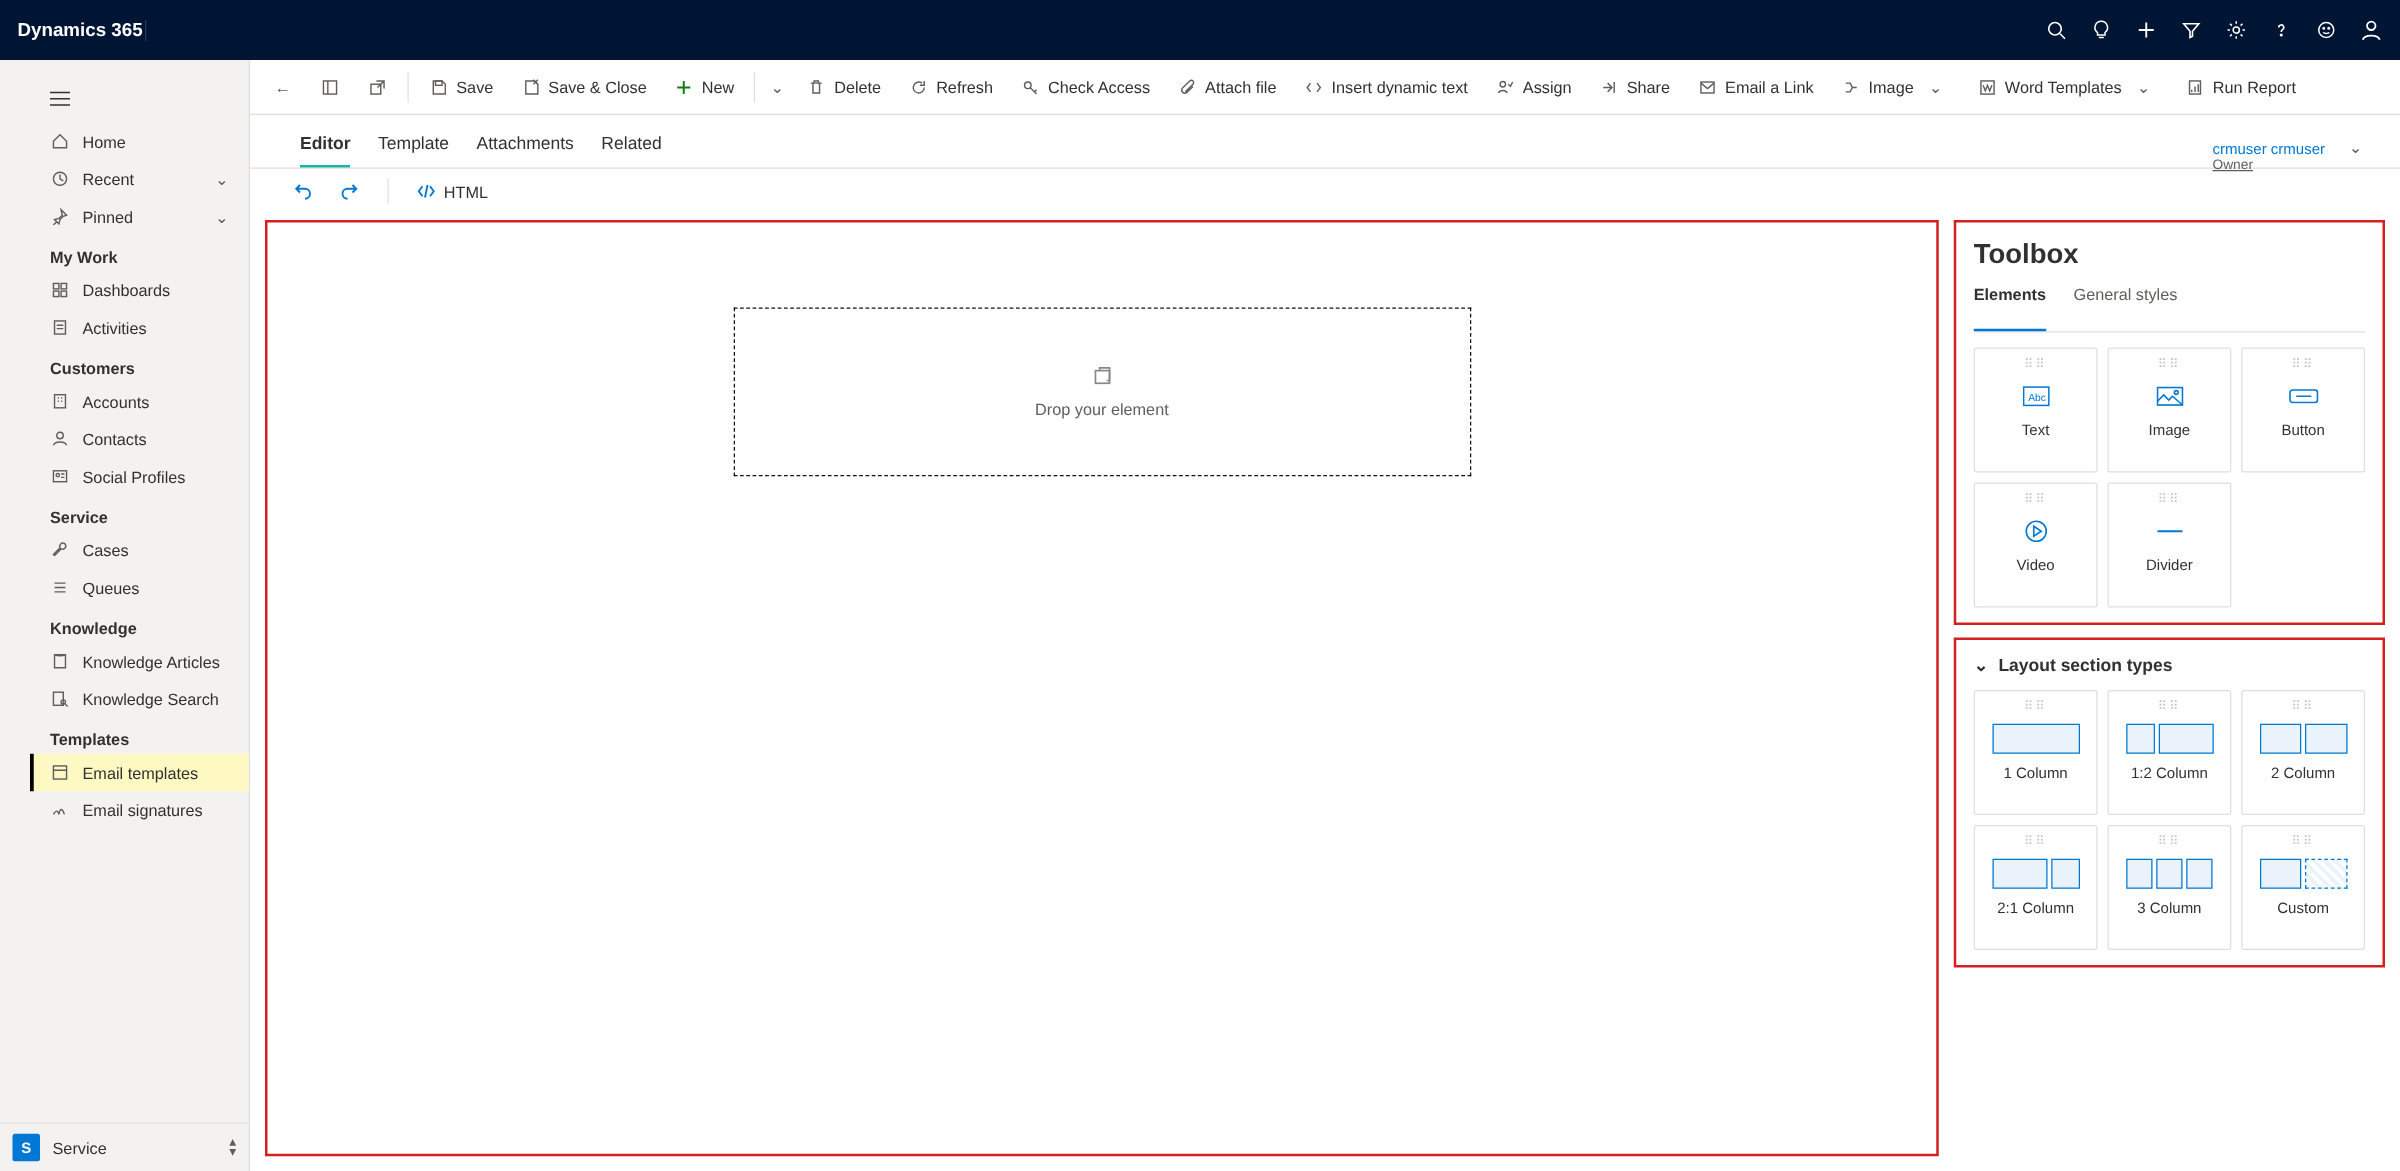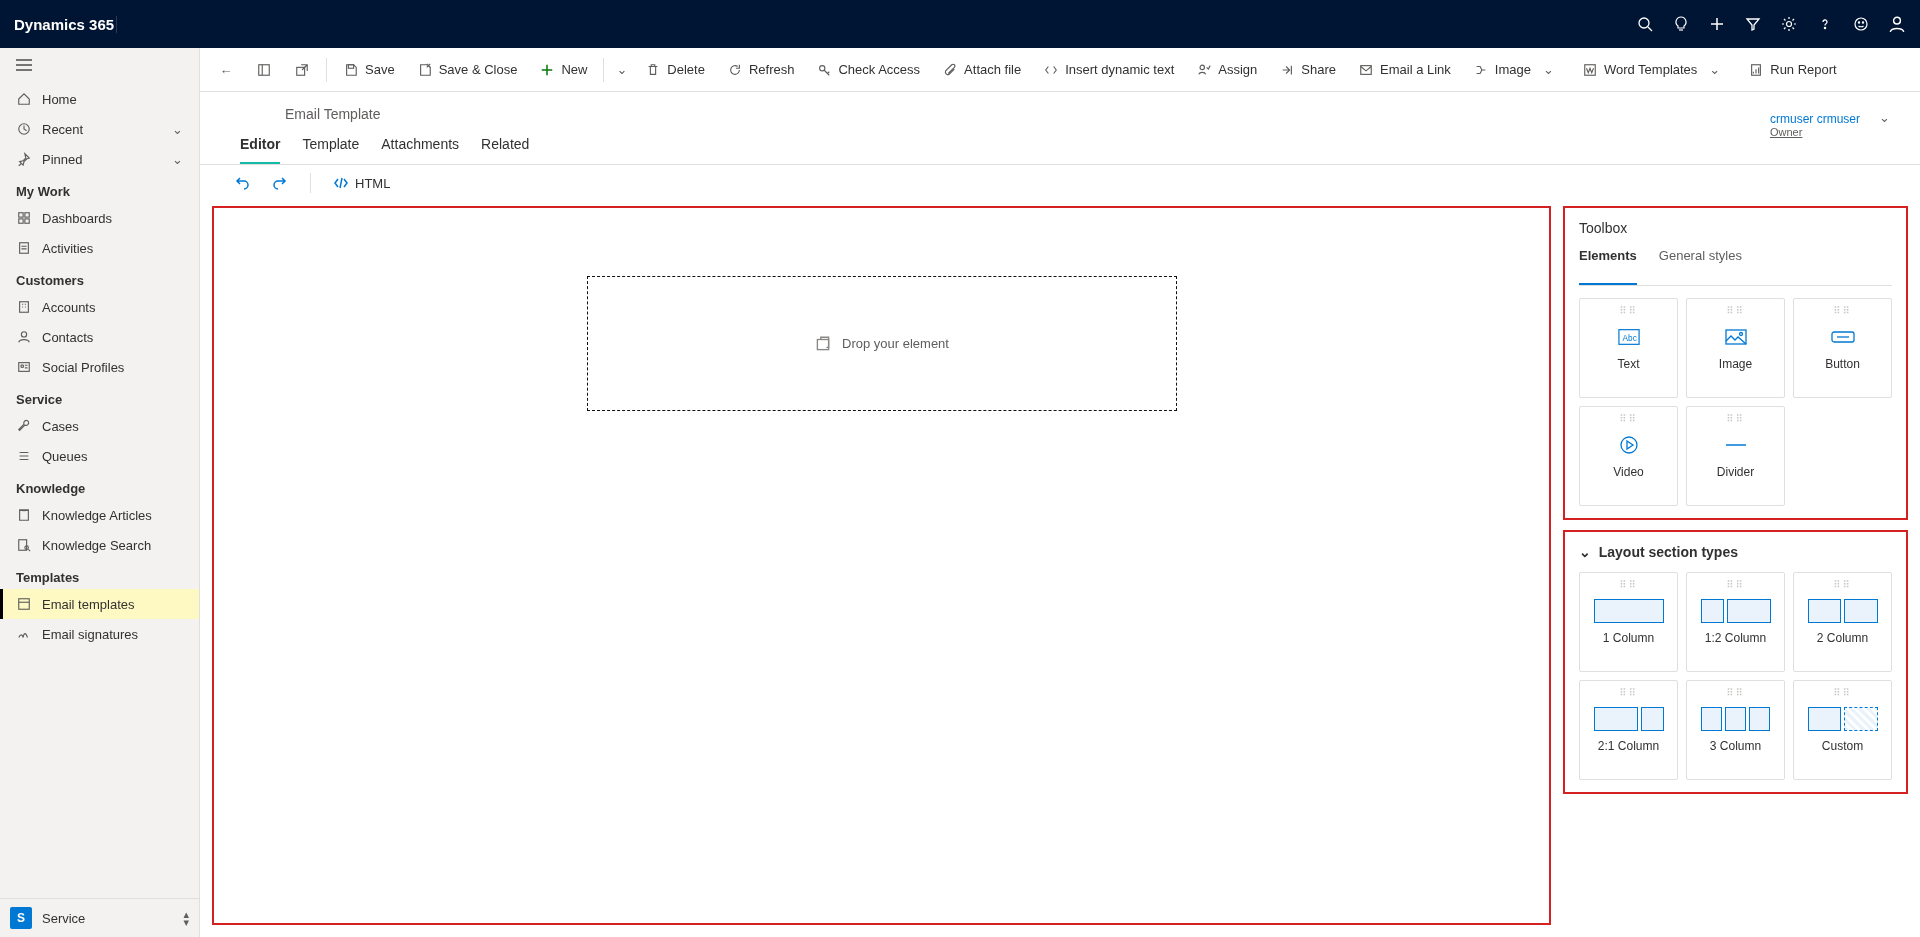--- a/index.html
+++ b/index.html
@@ -10,21 +10,21 @@
 .topbar-left { display: flex; align-items: center; gap: 12px; }
 .brand { font-size: 15px; font-weight: 700; padding-right: 2px; border-right: 1px solid #2a3a55; }
 .topbar-right { display: flex; align-items: center; gap: 18px; }
 .topbar-right .ticon { width: 18px; height: 18px; display:flex; align-items:center; justify-content:center; cursor:pointer; }
 
 
 .shell { display: flex; height: calc(100vh - 48px); }
 
 
 .sidebar { width: 200px; background: #f3f2f1; border-right: 1px solid #e1dfdd; display:flex; flex-direction:column; }
-.sidebar-top { padding: 6px 0; }
+.sidebar-top { padding: 20px 0; margin-left: 24px; }
 .hamburger { padding: 4px 16px 12px; cursor:pointer; }
 .nav-item { display:flex; align-items:center; gap:10px; padding: 7px 16px; cursor:pointer; color:#323130; }
 .nav-item .ico { width:16px; height:16px; display:flex; align-items:center; justify-content:center; color:#605e5c;}
 .nav-item .chev { margin-left:auto; color:#605e5c; }
 .nav-section { padding: 10px 16px 4px; font-weight:600; font-size:13px; color:#323130; }
 .nav-item.active { background:#fef9c3; border-left:3px solid #000000; padding-left:13px;align-items:flex-end;}
 .sidebar-bottom { margin-top:auto; border-top:1px solid #e1dfdd; display:flex; align-items:center; padding:8px 10px; gap:10px;}
 .app-badge { width:22px; height:22px; background:#0078d4; color:#fff; display:flex; align-items:center; justify-content:center; font-size:12px; font-weight:600; border-radius:2px;}
 .updown { margin-left:auto; color:#605e5c; font-size:11px; line-height:8px; cursor:pointer;}
 
@@ -48,26 +48,26 @@
 .owner-chev { position:absolute; right:0px; top:18px; color:#605e5c; cursor:pointer;}
 
 
 .subbar { display:flex; align-items:center; padding:6px 28px; gap:10px; border-bottom:1px solid transparent;}
 .subbar .sbtn { display:flex; align-items:center; gap:6px; padding:4px 6px; cursor:pointer; color:#0078d4;}
 .subbar .sep { width:1px; height:20px; background:#e1dfdd; margin:0 6px;}
 
 
 .content-row { flex:1; display:flex; padding:4px 12px 12px 12px; gap:12px; overflow:hidden;}
 .canvas-wrap { flex:1; border:2px solid #d42020; position:relative; display:flex; align-items:flex-start; justify-content:center; padding-top:68px; background:#fff;}
-.dropzone { width:590px; height:135px; border:1.5px dashed #111; display:flex; flex-direction:row; align-items:center; justify-content:center; gap:10px; color:#605e5c; font-size:13px;}
+.dropzone { width:590px; height:135px; border:1.5px dashed #111; display:flex; flex-direction:column; align-items:center; justify-content:center; gap:10px; color:#605e5c; font-size:13px;}
 .dropzone .dz-ico { color:#8a8886; }
 
 .right-col { width:345px; display:flex; flex-direction:column; gap:10px;}
 .panel { border:2px solid #d42020; padding:12px 14px; background:#fff;}
-.panel h3 { font-size:14px; font-weight:400; margin-bottom:12px;}
+.panel h3 { font-size:22px; font-weight:700; margin-bottom:12px;}
 .tb-tabs { display:flex; gap:22px; border-bottom:1px solid #e1dfdd; margin-bottom:12px;}
 .tb-tab { padding-bottom:20px; cursor:pointer; font-size:13px; color:#605e5c;}
 .tb-tab.active { color:#323130; font-weight:600; border-bottom:2px solid #0078d4;}
 .tile-grid { display:grid; grid-template-columns:repeat(3, 1fr); gap:8px;}
 .tile { border:1px solid #e1dfdd; border-radius:2px; height:100px; display:flex; flex-direction:column; align-items:center; justify-content:center; gap:8px; cursor:grab; position:relative;}
 .tile .grip { position:absolute; top:6px; color:#c8c6c4; font-size:10px; letter-spacing:2px;}
 .tile .ticon2 { color:#0078d4; width:24px; height:24px; display:flex; align-items:center; justify-content:center;}
 .tile .tlabel { font-size:12px; color:#323130;}
 .section-head { display:flex; align-items:center; gap:8px; font-weight:600; font-size:14px; margin-bottom:12px; cursor:pointer;}
 .layout-tile .layprev { width:70px; height:24px; display:flex; gap:3px;}
@@ -435,21 +435,20 @@
             <svg width="14" height="14" viewBox="0 0 16 16" fill="none" stroke="#605e5c" stroke-width="1.3">
               <rect x="3" y="2" width="10" height="12"></rect>
               <path d="M5 10v2M8 7v5M11 5v7"></path>
             </svg>
           </span>
           <span>Run Report</span>
         </div>
     </div>
 
     <div class="record-header">
-      <div class="record-title">Email Template</div>
       <div class="owner-block" style="right:60px">
         <div class="owner-name">crmuser crmuser</div>
         <div class="owner-label">Owner</div>
       </div>
       <div class="owner-chev" style="right:30px">⌄</div>
       <div class="tabs">
         <div class="tab active">Editor</div>
         <div class="tab">Template</div>
         <div class="tab">Attachments</div>
         <div class="tab">Related</div>

